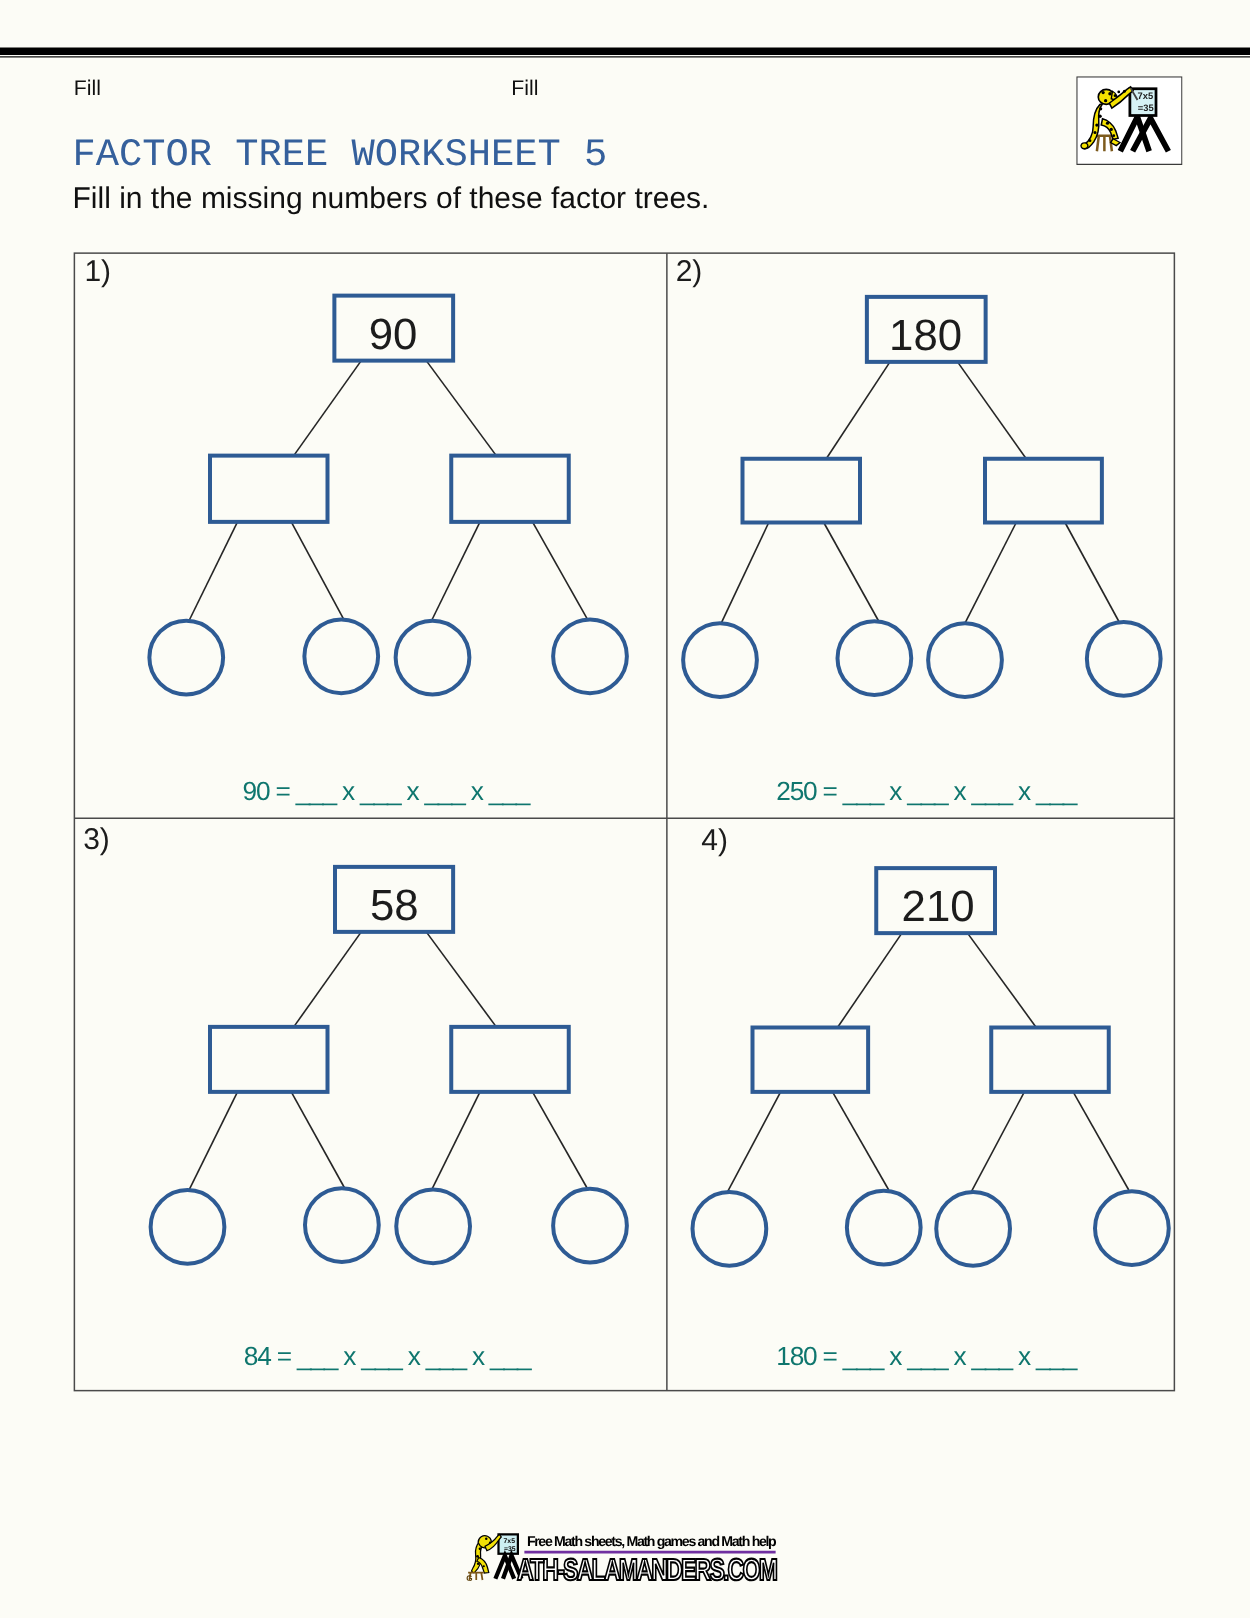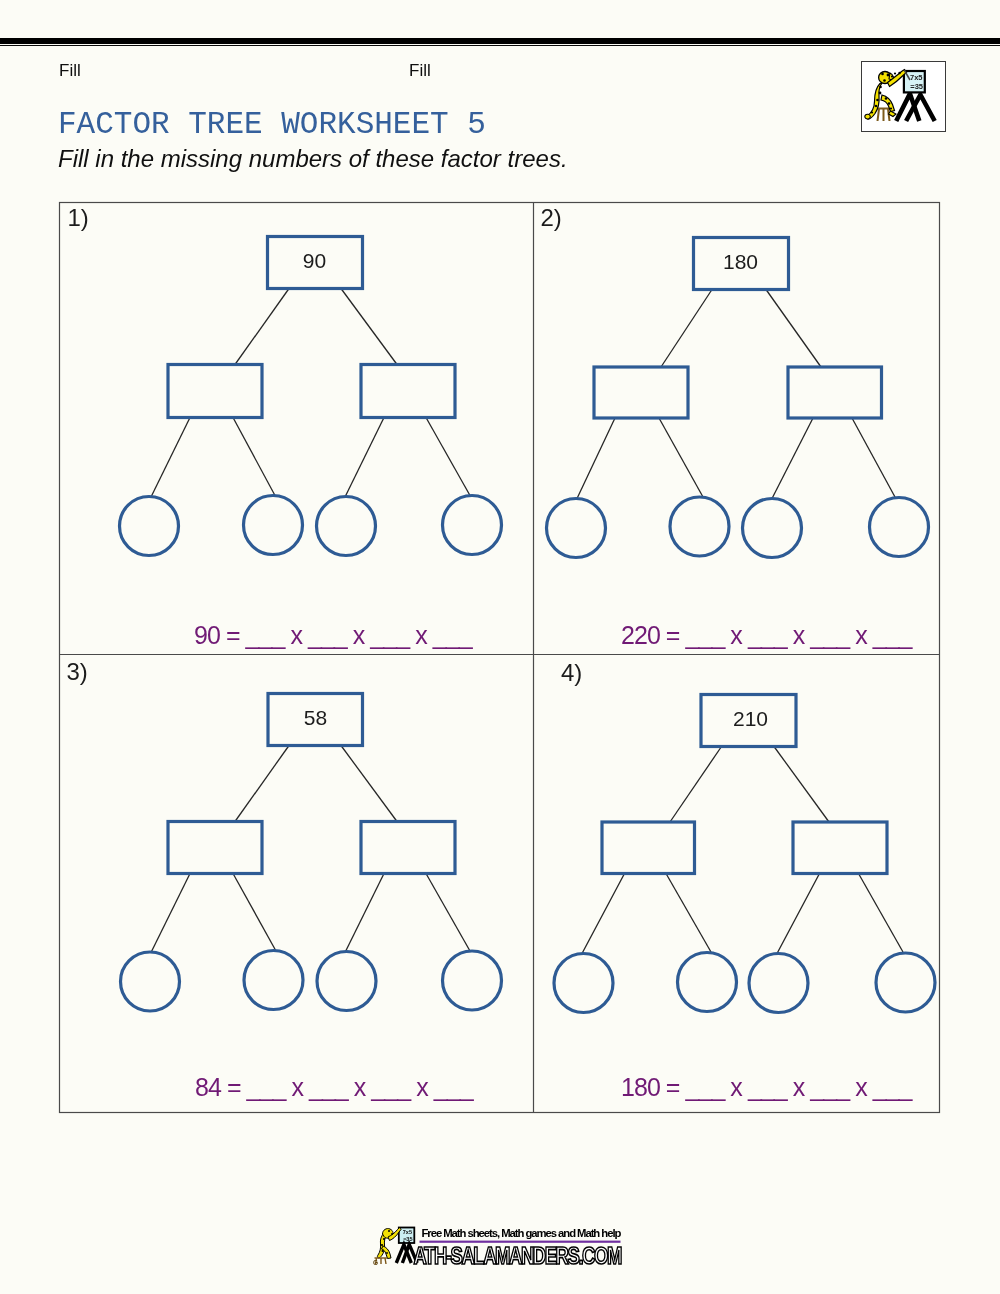--- a/index.html
+++ b/index.html
@@ -1,31 +1,31 @@
 <!DOCTYPE html>
 <html><head>
 <meta charset="utf-8">
 <style>
 html,body{margin:0;padding:0}
 body{width:1000px;height:1294px;position:relative;background:#FCFCF6;font-family:"Liberation Sans",sans-serif;overflow:hidden}
 .abs{position:absolute}
-.num{position:absolute;font-size:21px;color:#1c1c1c;text-align:center;line-height:1}
+.num{position:absolute;font-size:35px;color:#1c1c1c;text-align:center;line-height:1}
 .lbl{position:absolute;font-size:24px;color:#1c1c1c;line-height:1}
-.ans{position:absolute;font-size:25px;color:#701a75;letter-spacing:-0.95px;line-height:1;white-space:nowrap}
+.ans{position:absolute;font-size:21px;color:#0f766e;letter-spacing:-0.95px;line-height:1;white-space:nowrap}
 </style>
 </head>
 <body>
 
 <div class="abs" style="top:38px;left:0;width:1000px;height:5.5px;background:#000"></div>
 <div class="abs" style="top:44.6px;left:0;width:1000px;height:1.4px;background:#0a0a0a"></div>
 
 <div class="abs" style="left:59px;top:61px;font-size:17px;color:#101010">Fill</div>
 <div class="abs" style="left:409px;top:61px;font-size:17px;color:#101010">Fill</div>
 <div class="abs" style="left:58px;top:109px;font-family:Liberation Mono, monospace;font-size:31px;color:#35609C;line-height:1">FACTOR TREE WORKSHEET 5</div>
-<div class="abs" style="left:58px;top:147px;font-style:italic;font-size:24px;color:#101010;line-height:1">Fill in the missing numbers of these factor trees.</div>
+<div class="abs" style="left:58px;top:147px;font-size:24px;color:#101010;line-height:1">Fill in the missing numbers of these factor trees.</div>
 
 <svg class="abs" style="left:0;top:0" width="1000" height="1294" viewBox="0 0 1000 1294">
   <g fill="none" stroke="#4a4a4a" stroke-width="1.2">
     <rect x="59.5" y="202.5" width="880" height="910"></rect>
     <line x1="533.5" y1="202.5" x2="533.5" y2="1112.5"></line>
     <line x1="59.5" y1="654.5" x2="939.5" y2="654.5"></line>
   </g>
 
   <g fill="none" stroke="#262626" stroke-width="1.3">
 
@@ -98,21 +98,21 @@
 <div class="lbl" style="left:540.5px;top:205.7px">2)</div>
 <div class="lbl" style="left:66.5px;top:659.5px">3)</div>
 <div class="lbl" style="left:561px;top:660.7px">4)</div>
 
 <div class="num" style="left:267px;top:250px;width:95px">90</div>
 <div class="num" style="left:693px;top:251px;width:95px">180</div>
 <div class="num" style="left:268px;top:707px;width:95px">58</div>
 <div class="num" style="left:701px;top:708px;width:99px">210</div>
 
 <div class="ans" style="left:194px;top:623px">90 = ___ x ___ x ___ x ___</div>
-<div class="ans" style="left:621px;top:623px">220 = ___ x ___ x ___ x ___</div>
+<div class="ans" style="left:621px;top:623px">250 = ___ x ___ x ___ x ___</div>
 <div class="ans" style="left:195px;top:1075px">84 = ___ x ___ x ___ x ___</div>
 <div class="ans" style="left:621px;top:1075px">180 = ___ x ___ x ___ x ___</div>
 
 <svg class="abs" style="left:861px;top:61px" width="85" height="71" viewBox="0 0 85 71">
   <rect x="0.5" y="0.5" width="84" height="70" fill="#fff" stroke="#3a3a3a" stroke-width="1"></rect>
 
   <g stroke="#000" fill="none">
     <path d="M35.2 60 L48.9 32.6 L58.3 60" stroke-width="4.6"></path>
     <path d="M45.1 60 L59.4 33.7 L73.7 60" stroke-width="4.6"></path>
   </g>

